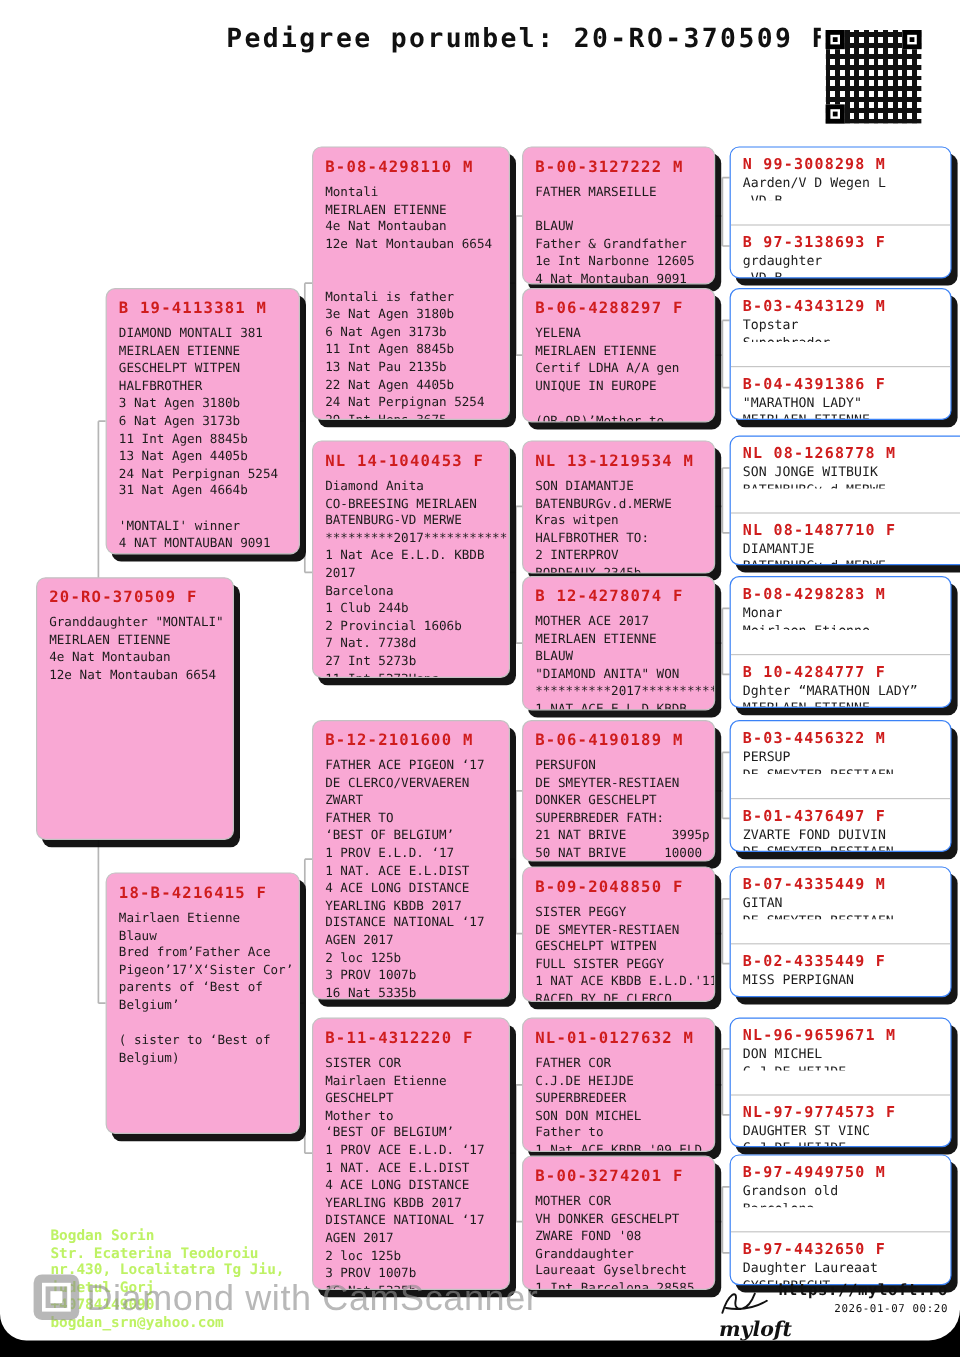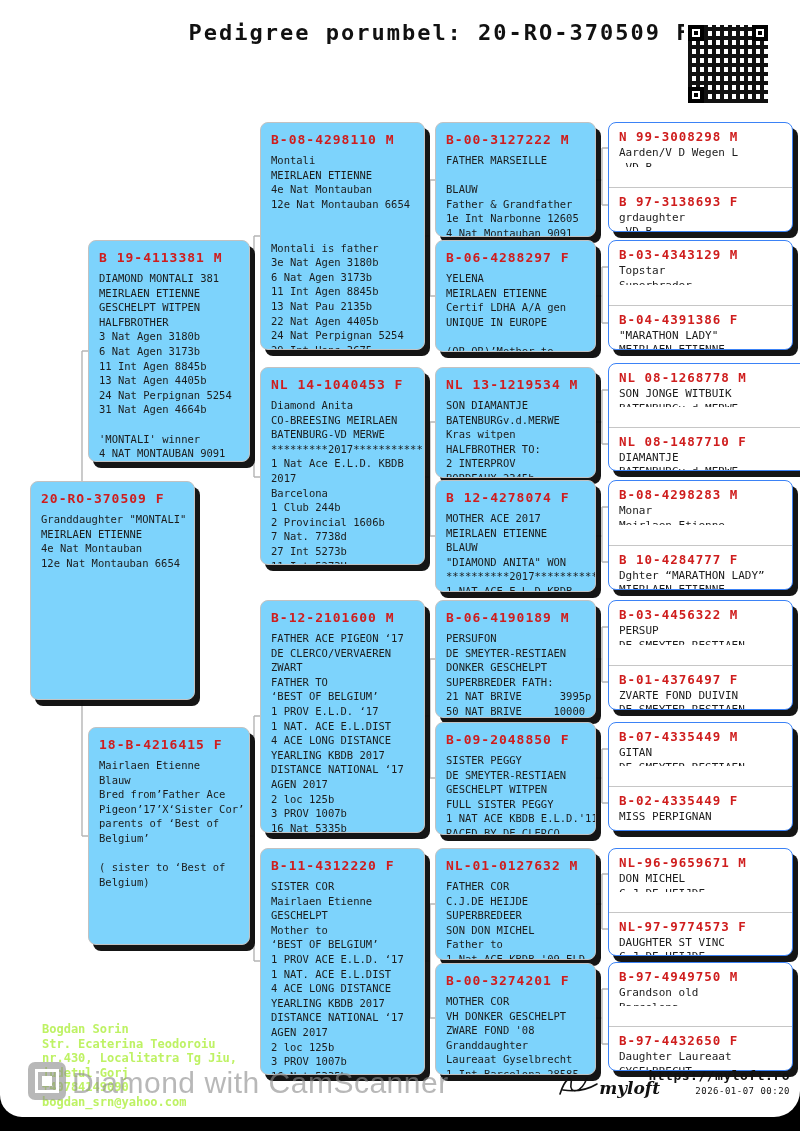--- a/index.html
+++ b/index.html
@@ -3,21 +3,21 @@
 <meta charset="utf-8">
 <style>
   html,body{margin:0;padding:0;background:#000;}
   .page{position:relative;width:800px;height:1131px;background:#000;overflow:hidden;
         font-family:"DejaVu Sans Mono", monospace;}
   .sheet{position:absolute;left:0;top:0;width:800px;height:1117px;background:#ffffff;
          border-radius:0 0 26px 22px;}
   .title{position:absolute;left:400px;top:20px;transform:translateX(-50%);
          font-size:22px;font-weight:bold;letter-spacing:2px;color:#111;white-space:nowrap;margin-left:40px;}
   .connectors{position:absolute;left:0;top:0;}
-  .pbox{position:absolute;background:#7dd3fc;border:1px solid #c2c2c2;border-radius:8px;
+  .pbox{position:absolute;background:#f9a8d4;border:1px solid #c2c2c2;border-radius:8px;
         box-shadow:5px 6px 0 rgba(8,8,8,0.95);overflow:hidden;box-sizing:border-box;}
   .pid{font-size:13px;font-weight:bold;color:#cf1d1d;letter-spacing:1px;padding:9px 10px 4px 10px;white-space:pre;}
   .plines{font-size:10.5px;line-height:14.6px;color:#1c1c1c;padding:2px 8px 0 10px;white-space:pre;}
   .pair{position:absolute;background:#fff;border:1px solid #3b82f6;border-radius:8px;
         box-shadow:5px 6px 0 rgba(8,8,8,0.95);overflow:hidden;box-sizing:border-box;
         display:flex;flex-direction:column;gap:20px;}
   .half{flex:1;overflow:hidden;}
   .half + .half{border-top:1px solid #c6c6c6;}
   .half .pid{font-size:12.5px;padding:6px 10px 1px 10px;}
   .half .plines{font-size:11px;line-height:14.8px;padding:1px 8px 0 10px;}
@@ -35,21 +35,21 @@
   .wm{position:absolute;left:72px;top:1066px;font-family:"Liberation Sans",sans-serif;
       font-size:30px;color:rgba(140,140,140,0.62);letter-spacing:0.5px;white-space:nowrap;}
   .wm-icon{position:absolute;left:28px;top:1062px;width:38px;height:38px;background:rgba(140,140,140,0.62);
            border-radius:7px;}
   .wm-icon::before{content:"";position:absolute;left:7px;top:7px;width:24px;height:24px;
            border:3px solid #fff;box-sizing:border-box;}
   .wm-icon::after{content:"";position:absolute;left:14px;top:14px;width:10px;height:10px;background:#fff;}
   .brand{position:absolute;right:10px;top:1068px;width:215px;text-align:right;color:#111;}
   .brand-url{font-size:13px;font-weight:bold;letter-spacing:0.5px;}
   .brand-ts{font-size:9px;margin-top:3px;letter-spacing:0.5px;}
-  .logo{position:absolute;right:140px;top:1068px;display:flex;align-items:flex-end;}
+  .logo{position:absolute;right:140px;top:1068px;display:flex;align-items:flex-start;flex-direction:column;}
   .logo-text{font-family:"DejaVu Serif",serif;font-style:italic;font-weight:bold;font-size:17px;color:#111;}
 </style>
 </head>
 <body>
 
 <div class="page">
   <div class="sheet"></div>
 
   <svg class="connectors" width="800" height="1131">
     <path fill="none" stroke="#b5b5b5" stroke-width="1.4" d="

